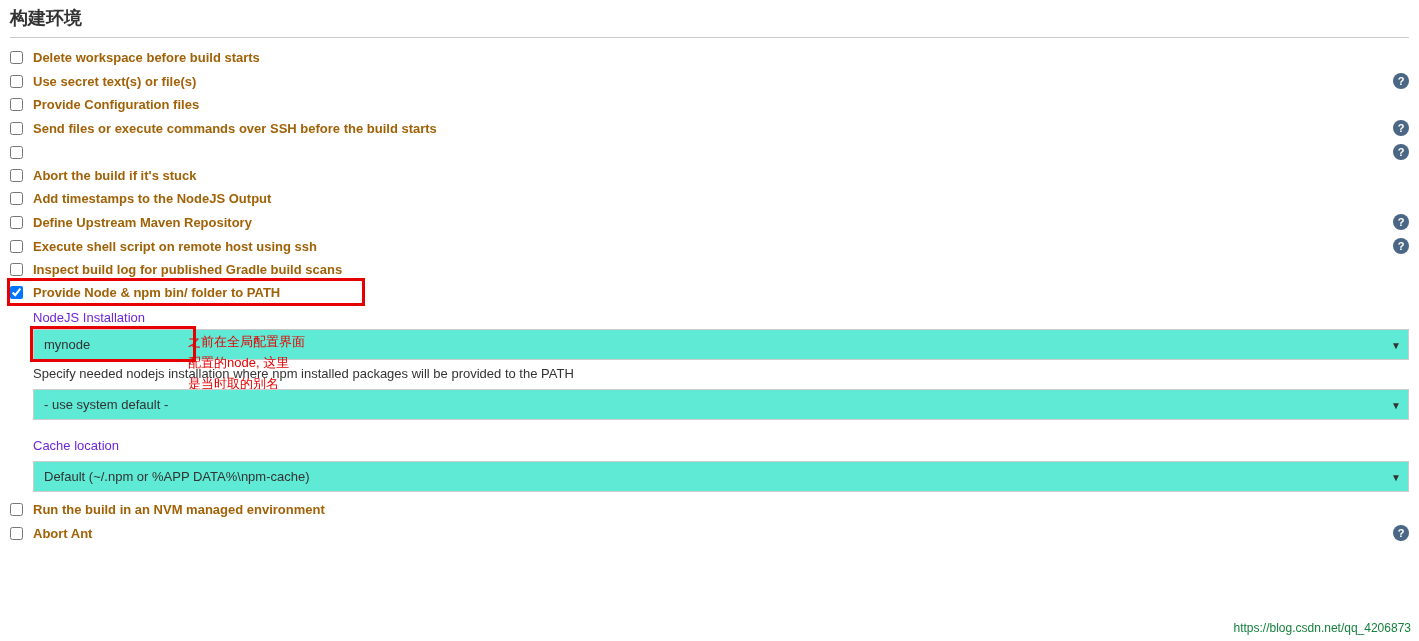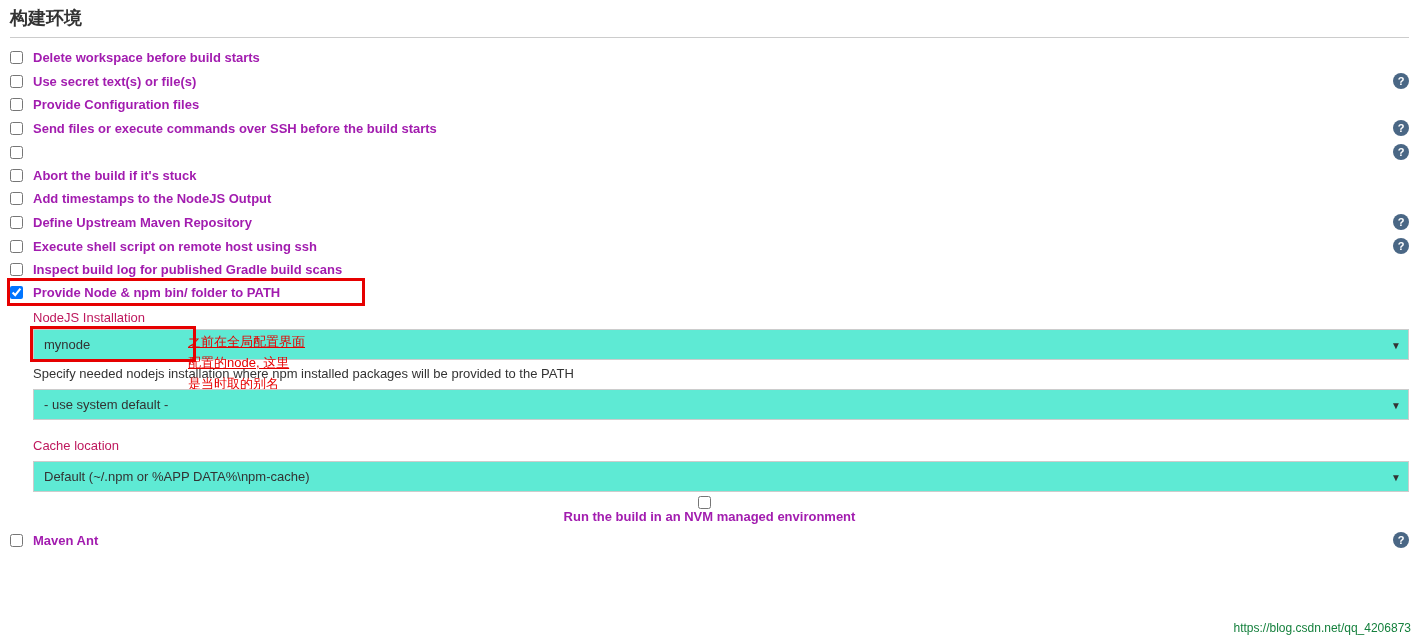--- a/index.html
+++ b/index.html
@@ -27,21 +27,21 @@
     position: relative;
     min-height: 22px;
   }
   .row input[type="checkbox"] {
     margin: 0 10px 0 0;
     width: 13px;
     height: 13px;
   }
   .row label {
     font-weight: bold;
-    color: #a21caf;
+    color: #a16207;
     cursor: default;
   }
   .help-icon {
     margin-left: auto;
     width: 16px;
     height: 16px;
     border-radius: 50%;
     background: #4a6785;
     color: #fff;
     font-size: 11px;
@@ -51,21 +51,21 @@
     justify-content: center;
     cursor: pointer;
     flex-shrink: 0;
   }
   .sub-block {
     padding-left: 23px;
     margin-top: 2px;
     position: relative;
   }
   .sub-label {
-    color: #be185d;
+    color: #6d28d9;
     margin-bottom: 4px;
     margin-top: 6px;
   }
   .select-wrap {
     position: relative;
     width: 100%;
   }
   .select {
     width: 100%;
     border: 1px solid #ccc;
@@ -188,21 +188,21 @@
       <select class="select">
         <option>mynode</option>
       </select>
       <span class="select-caret">▼</span>
     </div>
     <div class="red-box" style="left:-3px; top:-3px; width:166px; height:36px;"></div>
   </div>
 
   <div class="hint">Specify needed nodejs installation where npm installed packages will be provided to the PATH</div>
 
-  <div class="anno" style="left:178px; top:22px;text-decoration:underline;">
+  <div class="anno" style="left:178px; top:22px;">
     <div>之前在全局配置界面</div>
     <div>配置的node, 这里</div>
     <div>是当时取的别名</div>
   </div>
 
   <div class="select-wrap" style="margin-top:8px;">
     <select class="select">
       <option>- use system default -</option>
     </select>
     <span class="select-caret">▼</span>
@@ -210,24 +210,24 @@
 
   <div class="sub-label" style="margin-top:18px;">Cache location</div>
   <div class="select-wrap" style="margin-top:8px;">
     <select class="select">
       <option>Default (~/.npm or %APP DATA%\npm-cache)</option>
     </select>
     <span class="select-caret">▼</span>
   </div>
 </div>
 
-<div class="row" style="flex-direction:column;">
+<div class="row" style="margin-top:6px;">
   <input type="checkbox" style="">
   <label>Run the build in an NVM managed environment</label>
 </div>
 
 <div class="row">
   <input type="checkbox" style="">
-  <label>Maven Ant</label>
+  <label>Abort Ant</label>
   <span class="help-icon">?</span>
 </div>
 
 <div class="watermark">https://blog.csdn.net/qq_4206873</div>
 
 </body></html>

